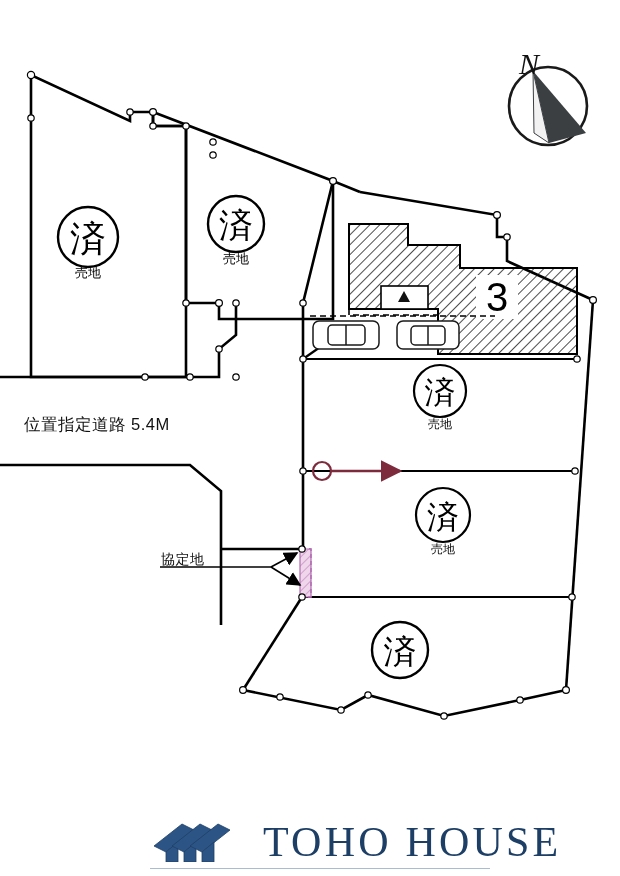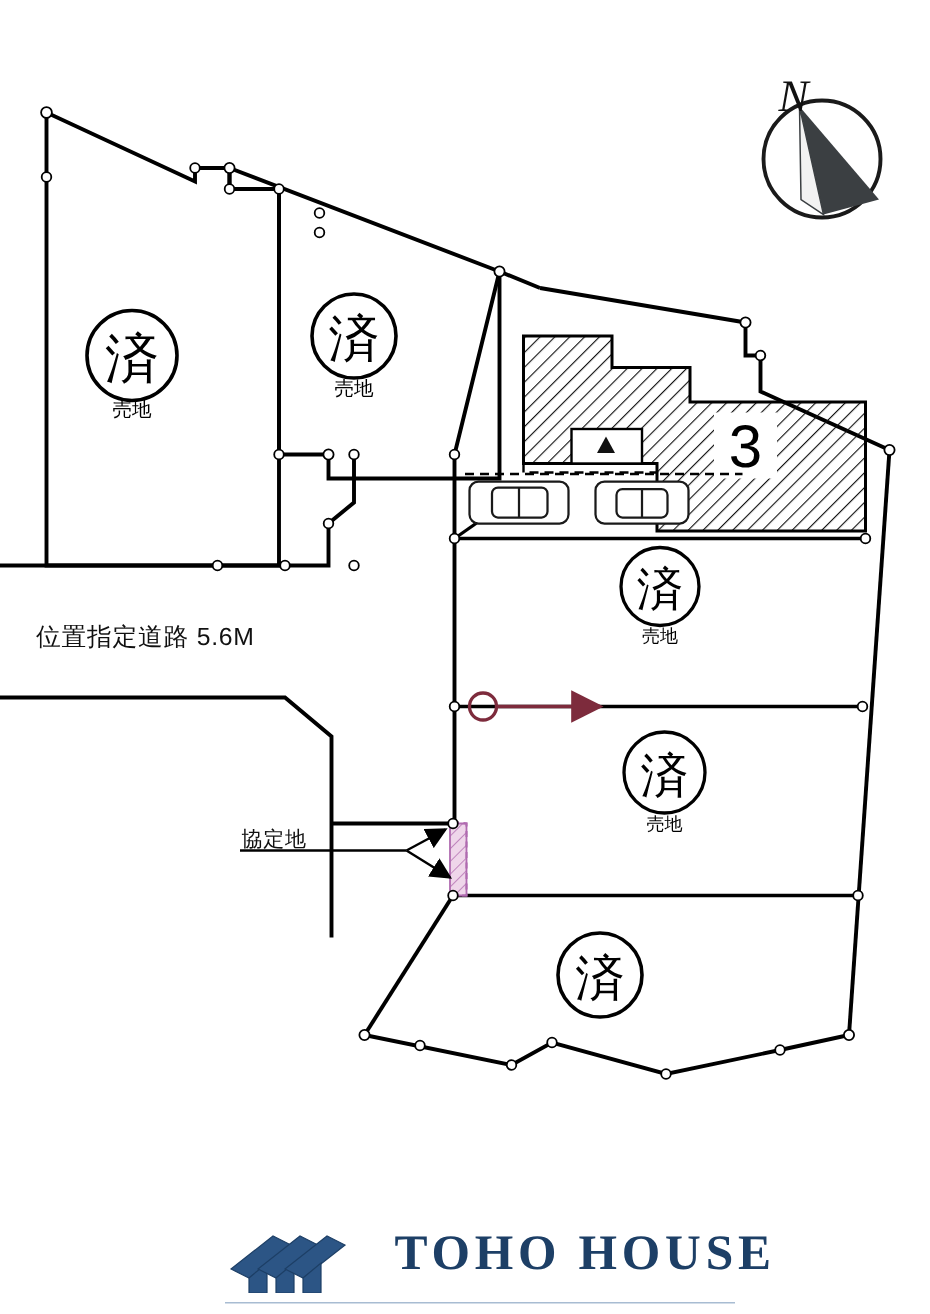--- a/index.html
+++ b/index.html
@@ -5,21 +5,21 @@
   html,body{margin:0;padding:0;background:#ffffff;}
   body{width:620px;height:876px;overflow:hidden;
        font-family:"Liberation Sans","DejaVu Sans",sans-serif;}
   #stage{position:relative;width:620px;height:876px;background:#fff;}
   #plan{position:absolute;left:0;top:0;width:620px;height:876px;}
   .lbl{position:absolute;white-space:nowrap;color:#111;}
   #road-label{left:24px;top:414px;font-size:16.5px;letter-spacing:.5px;}
   #kyoteichi-label{left:161px;top:551px;font-size:14px;letter-spacing:.5px;}
   #logo{position:absolute;left:150px;top:816px;width:350px;height:46px;}
   #logo-text{position:absolute;left:263px;top:818px;font-family:"Liberation Serif","DejaVu Serif",serif;
-             font-size:33px;letter-spacing:3.2px;color:#1d3f66;font-weight:700;}
+             font-size:42px;letter-spacing:3.2px;color:#1d3f66;font-weight:400;}
 </style>
 </head>
 <body>
 
 <div id="stage">
 
   <svg id="plan" viewBox="0 0 620 876">
     <defs>
       <pattern id="hatch45" width="7" height="7" patternTransform="rotate(45)" patternUnits="userSpaceOnUse">
         <line x1="0" y1="0" x2="0" y2="7" stroke="#111111" stroke-width="1.5"></line>
@@ -176,21 +176,21 @@
 
     <g>
       <circle cx="548" cy="106" r="39" fill="#ffffff" stroke="#1a1a1a" stroke-width="2.6"></circle>
       <polygon points="533,71 586,133 549,143" fill="#3b3f42"></polygon>
       <polygon points="533,71 549,143 534,133" fill="#f2f2f2" stroke="#3b3f42" stroke-width="1"></polygon>
       <text x="519" y="74" font-family="Liberation Serif, serif" font-size="30" font-style="italic" fill="#111">N</text>
     </g>
 
   </svg>
 
-  <div class="lbl" id="road-label">位置指定道路 5.6M</div>
+  <div class="lbl" id="road-label">位置指定道路 5.4M</div>
   <div class="lbl" id="kyoteichi-label">協定地</div>
 
   <svg id="logo" viewBox="0 0 350 46">
     <g fill="#2c5585" stroke="#1d3f66" stroke-width="0.8">
       <polygon points="4,30 32,8 44,14 16,36"></polygon>
       <polygon points="16,36 16,46 28,46 28,26"></polygon>
       <polygon points="22,30 50,8 62,14 34,36"></polygon>
       <polygon points="34,36 34,46 46,46 46,26"></polygon>
       <polygon points="40,30 68,8 80,14 52,36"></polygon>
       <polygon points="52,36 52,46 64,46 64,26"></polygon>

